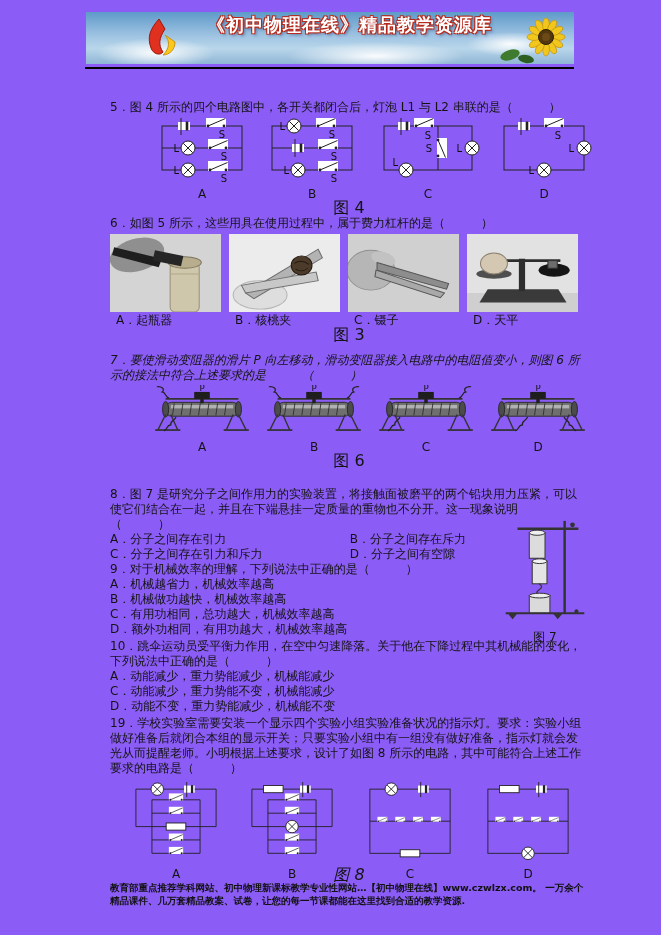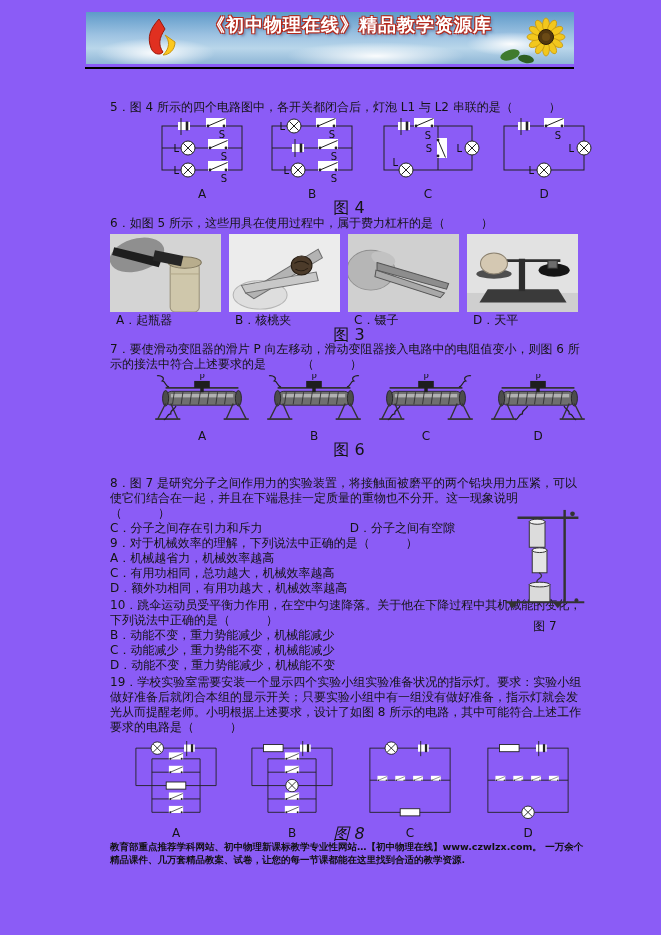--- a/index.html
+++ b/index.html
@@ -241,21 +241,21 @@
       </div>
     </div>
     <div class="photo-label-row">
       <div class="photo-label">A．起瓶器</div>
       <div class="photo-label">B．核桃夹</div>
       <div class="photo-label">C．镊子</div>
       <div class="photo-label">D．天平</div>
     </div>
     <div class="cap">图 3</div>
 
-    <p style="margin-top:1px;">7．要使滑动变阻器的滑片 P 向左移动，滑动变阻器接入电路中的电阻值变小，则图 6 所示的接法中符合上述要求的是　　　（　　　）</p>
+    <p style="margin-top:12px;font-style:italic;">7．要使滑动变阻器的滑片 P 向左移动，滑动变阻器接入电路中的电阻值变小，则图 6 所示的接法中符合上述要求的是　　　（　　　）</p>
     <div class="figrow" style="margin:2px 0 0 40px;">
       <div class="fig">
         <svg width="104" height="52" viewBox="0 0 120 60">
           <use href="#rheo"></use>
             <use href="#wire-ul"></use>
             <use href="#wire-ll"></use>
           <text x="60" y="7" text-anchor="middle">P</text>
         </svg>
         <div class="figletter">A</div>
       </div>
@@ -286,25 +286,30 @@
         </svg>
         <div class="figletter">D</div>
       </div>
     </div>
     <div class="cap">图 6</div>
 
     <div class="q89wrap">
       <p>8．图 7 是研究分子之间作用力的实验装置，将接触面被磨平的两个铅块用力压紧，可以使它们结合在一起，并且在下端悬挂一定质量的重物也不分开。这一现象说明</p>
       <p>（　　　）</p>
       <div>
+        <span class="q8opt">A．分子之间存在引力</span>
+        <span>B．分子之间存在斥力</span>
+      </div>
+      <div>
         <span class="q8opt">C．分子之间存在引力和斥力</span>
         <span>D．分子之间有空隙</span>
       </div>
       <p>9．对于机械效率的理解，下列说法中正确的是（　　　）</p>
       <div>A．机械越省力，机械效率越高</div>
+      <div>B．机械做功越快，机械效率越高</div>
       <div>C．有用功相同，总功越大，机械效率越高</div>
       <div>D．额外功相同，有用功越大，机械效率越高</div>
       <div class="fig7box">
         <svg width="84" height="110" viewBox="0 0 84 112">
           <line x1="62" y1="4" x2="62" y2="98" stroke="#333" stroke-width="2.5"></line>
           <line x1="14" y1="12" x2="76" y2="12" stroke="#333" stroke-width="2.5"></line>
           <circle cx="70" cy="8" r="2.4" fill="#333"></circle>
           <line x1="34" y1="12" x2="34" y2="16" stroke="#333"></line>
           <rect x="26" y="16" width="16" height="26" fill="#dcdcdc" stroke="#333"></rect>
           <ellipse cx="34" cy="16" rx="8" ry="2.6" fill="#f0f0f0" stroke="#333"></ellipse>
@@ -317,21 +322,21 @@
           <line x1="2" y1="98" x2="82" y2="98" stroke="#333" stroke-width="2"></line>
           <polygon points="4,98 14,98 9,104" fill="#333"></polygon>
           <polygon points="50,98 60,98 55,104" fill="#333"></polygon>
           <circle cx="74" cy="96" r="2" fill="#333"></circle>
         </svg>
         <div class="figletter">图 7</div>
       </div>
     </div>
 
     <p style="margin-top:2px;">10．跳伞运动员受平衡力作用，在空中匀速降落。关于他在下降过程中其机械能的变化，下列说法中正确的是（　　　）</p>
-    <div>B．动能不变，重力势能减少，机械能减少</div>
+    <div>A．动能减少，重力势能减少，机械能减少</div>
     <div>C．动能减少，重力势能不变，机械能减少</div>
     <div>D．动能不变，重力势能减少，机械能不变</div>
 
     <p style="margin-top:2px;">19．学校实验室需要安装一个显示四个实验小组实验准备状况的指示灯。要求：实验小组做好准备后就闭合本组的显示开关；只要实验小组中有一组没有做好准备，指示灯就会发光从而提醒老师。小明根据上述要求，设计了如图 8 所示的电路，其中可能符合上述工作要求的电路是（　　　）</p>
     <div class="figrow" style="margin:6px 0 0 16px;">
       <div class="fig">
         <svg width="100" height="82" viewBox="0 0 106 92">
           <polyline points="8,50 8,8 98,8 98,50" fill="none" stroke="#222"></polyline>
           <line x1="8" y1="50" x2="26" y2="50" stroke="#222"></line>
             <line x1="80" y1="50" x2="98" y2="50" stroke="#222"></line>

